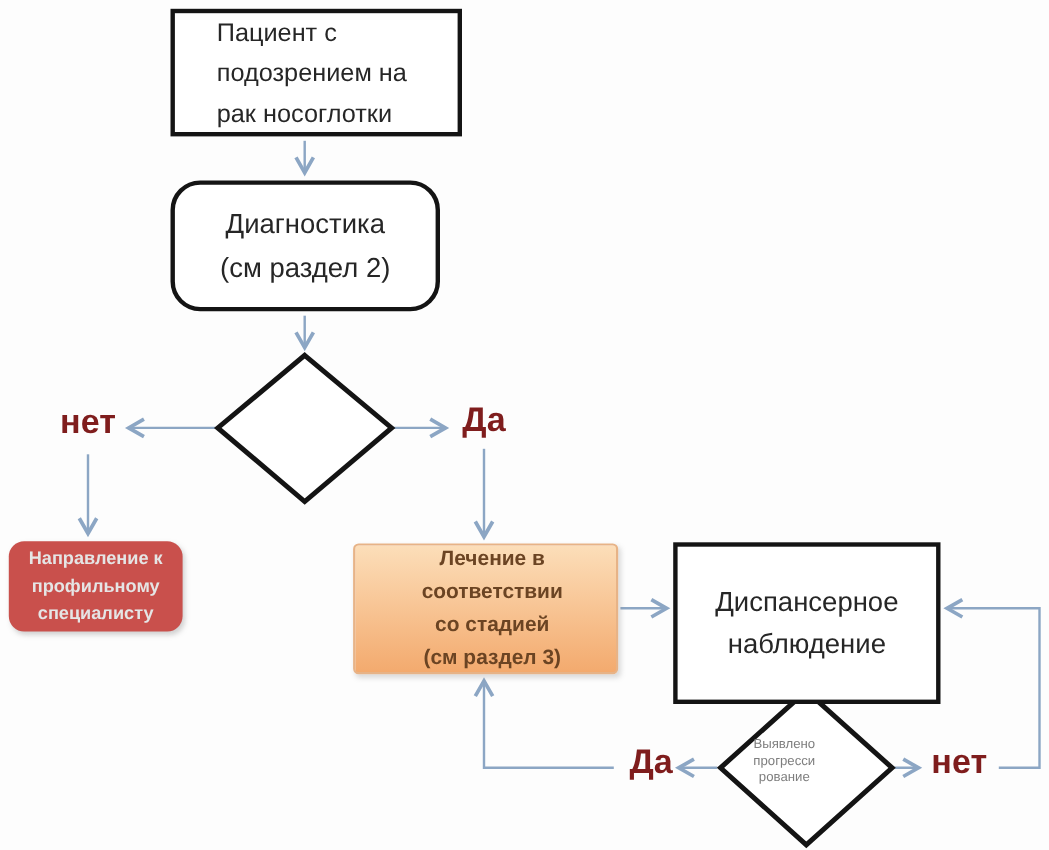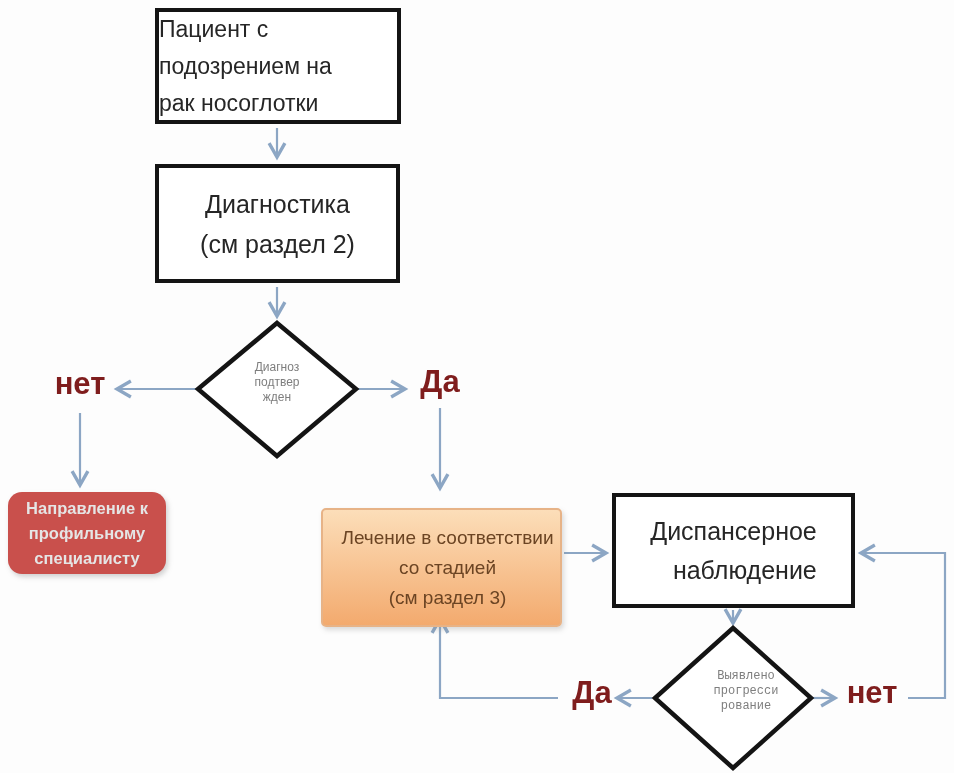--- a/index.html
+++ b/index.html
@@ -7,41 +7,41 @@
     position:relative;width:954px;height:773px;background:#fdfdfd;
     font-family:"Liberation Sans","DejaVu Sans",sans-serif;overflow:hidden;
   }
   #wires{position:absolute;left:0;top:0;width:954px;height:773px;}
   .node{
     position:absolute;box-sizing:border-box;display:flex;
     align-items:center;justify-content:center;text-align:center;
   }
   .rect{background:#ffffff;border:4px solid #141414;color:#262626;}
   .multiline{white-space:pre-line;}
-  #node-patient{left:155px;top:8px;width:246px;height:116px;
-    justify-content:flex-start;text-align:left;
+  #node-patient{left:155px;top:8px;width:265px;height:116px;
+    justify-content:flex-start;text-align:left;padding-left:38px;
     font-size:23px;line-height:37px;font-weight:500;}
   #node-diagnostics{left:155px;top:164px;width:245px;height:119px;
-    font-size:25px;line-height:40px;font-weight:500;}
-  #node-observation{left:612px;top:493px;width:243px;height:115px;
-    font-size:25px;line-height:39px;font-weight:500;text-align:right;}
+    font-size:25px;line-height:40px;font-weight:500;border-radius:27px;}
+  #node-observation{left:612px;top:493px;width:243px;height:147px;
+    font-size:25px;line-height:39px;font-weight:500;}
   #node-referral{left:8px;top:492px;width:158px;height:82px;
     background:#c9504c;border-radius:14px;color:#e5e5e5;
     font-size:16.5px;line-height:25px;font-weight:700;
     box-shadow:2px 3px 5px rgba(130,130,130,.35);}
-  #node-treatment{left:321px;top:508px;width:241px;height:119px;
+  #node-treatment{left:321px;top:494px;width:241px;height:119px;
     background:linear-gradient(#fcdeb9,#f3aa6e);
     border:2px solid #e7b387;border-radius:5px;color:#6b4423;
-    font-size:19px;line-height:30px;font-weight:400;
+    font-size:19px;line-height:30px;font-weight:700;
     box-shadow:2px 3px 5px rgba(140,140,140,.3);padding-left:12px;}
   .decision-label{
     position:absolute;color:#7e7e7e;font-size:12px;line-height:15px;
     text-align:center;white-space:pre-line;}
   #label-confirmed{left:217px;top:360px;width:120px;}
-  #label-progression{left:686px;top:669px;width:120px;font-family:Liberation Mono, monospace;}
+  #label-progression{left:653px;top:669px;width:120px;}
   .edge-label{
     position:absolute;color:#7f1d1d;font-size:31px;font-weight:600;
     text-align:center;}
   #edge-no1{left:46px;top:366px;width:68px;}
   #edge-yes1{left:408px;top:364px;width:64px;}
   #edge-yes2{left:560px;top:675px;width:64px;}
   #edge-no2{left:838px;top:675px;width:68px;}
 </style>
 </head>
 <body>
@@ -76,23 +76,20 @@
     </g>
   </svg>
 
   <div class="node rect multiline" id="node-patient">Пациент с
 подозрением на
 рак носоглотки</div>
 
   <div class="node rect multiline" id="node-diagnostics">Диагностика
 (см раздел 2)</div>
 
-  <div class="decision-label" id="label-confirmed">Диагноз
-подтвер
-жден</div>
 
   <div class="node multiline" id="node-referral">Направление к
 профильному
 специалисту</div>
 
   <div class="node multiline" id="node-treatment">Лечение в соответствии
 со стадией
 (см раздел 3)</div>
 
   <div class="node rect multiline" id="node-observation">Диспансерное

